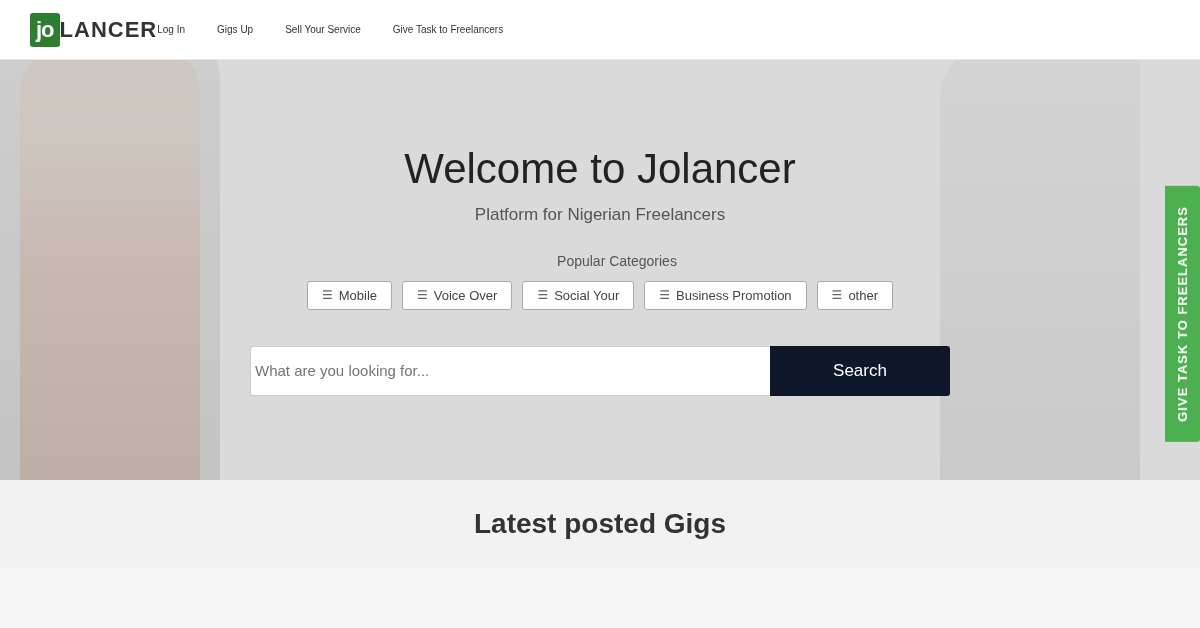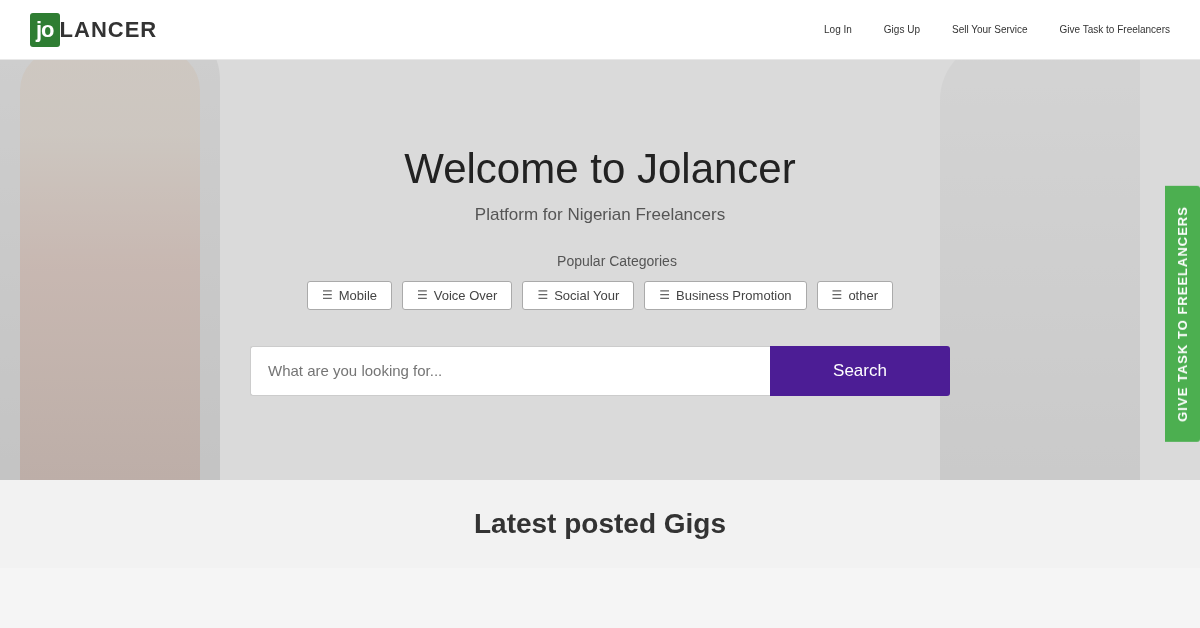--- a/index.html
+++ b/index.html
@@ -14,21 +14,21 @@
       height: 628px;
       overflow: hidden;
       background: #f5f5f5;
     }
 
     
     .navbar {
       background: #fff;
       display: flex;
       align-items: center;
-      justify-content: space-between;
+      justify-content: flex-start;
       padding: 0 30px;
       height: 60px;
       border-bottom: 1px solid #e8e8e8;
       position: relative;
       z-index: 10;
     }
 
     .logo {
       display: flex;
       align-items: center;
@@ -176,32 +176,32 @@
       align-items: center;
       width: 700px;
       margin: 0 auto;
     }
 
     .search-input {
       flex: 1;
       height: 50px;
       border: 1px solid #ccc;
       border-right: none;
-      padding: 0 17px;
+      padding: 0 4px;
       font-size: 15px;
       color: #999;
       outline: none;
       background: #fff;
       border-radius: 3px 0 0 3px;
     }
 
     .search-button {
       height: 50px;
       width: 180px;
-      background: #4c1d95;
+      background: #0f172a;
       color: #fff;
       border: none;
       font-size: 17px;
       cursor: pointer;
       border-radius: 0 3px 3px 0;
       font-weight: 500;
     }
 
     
     .sidebar-cta {

